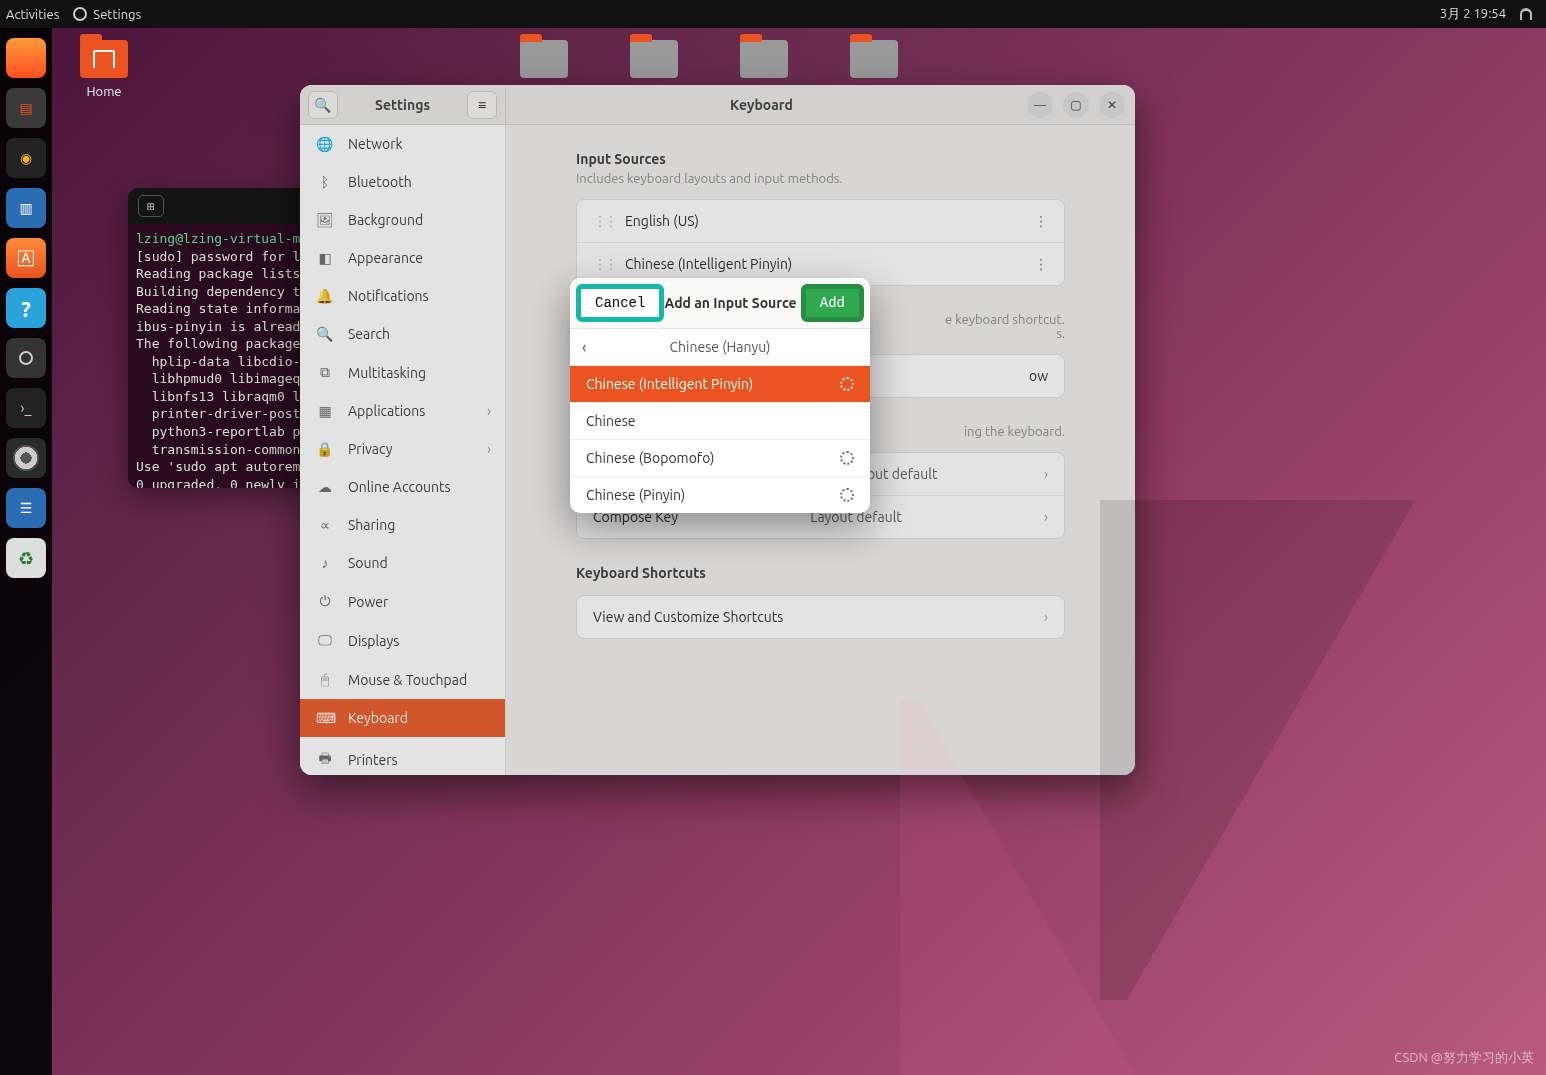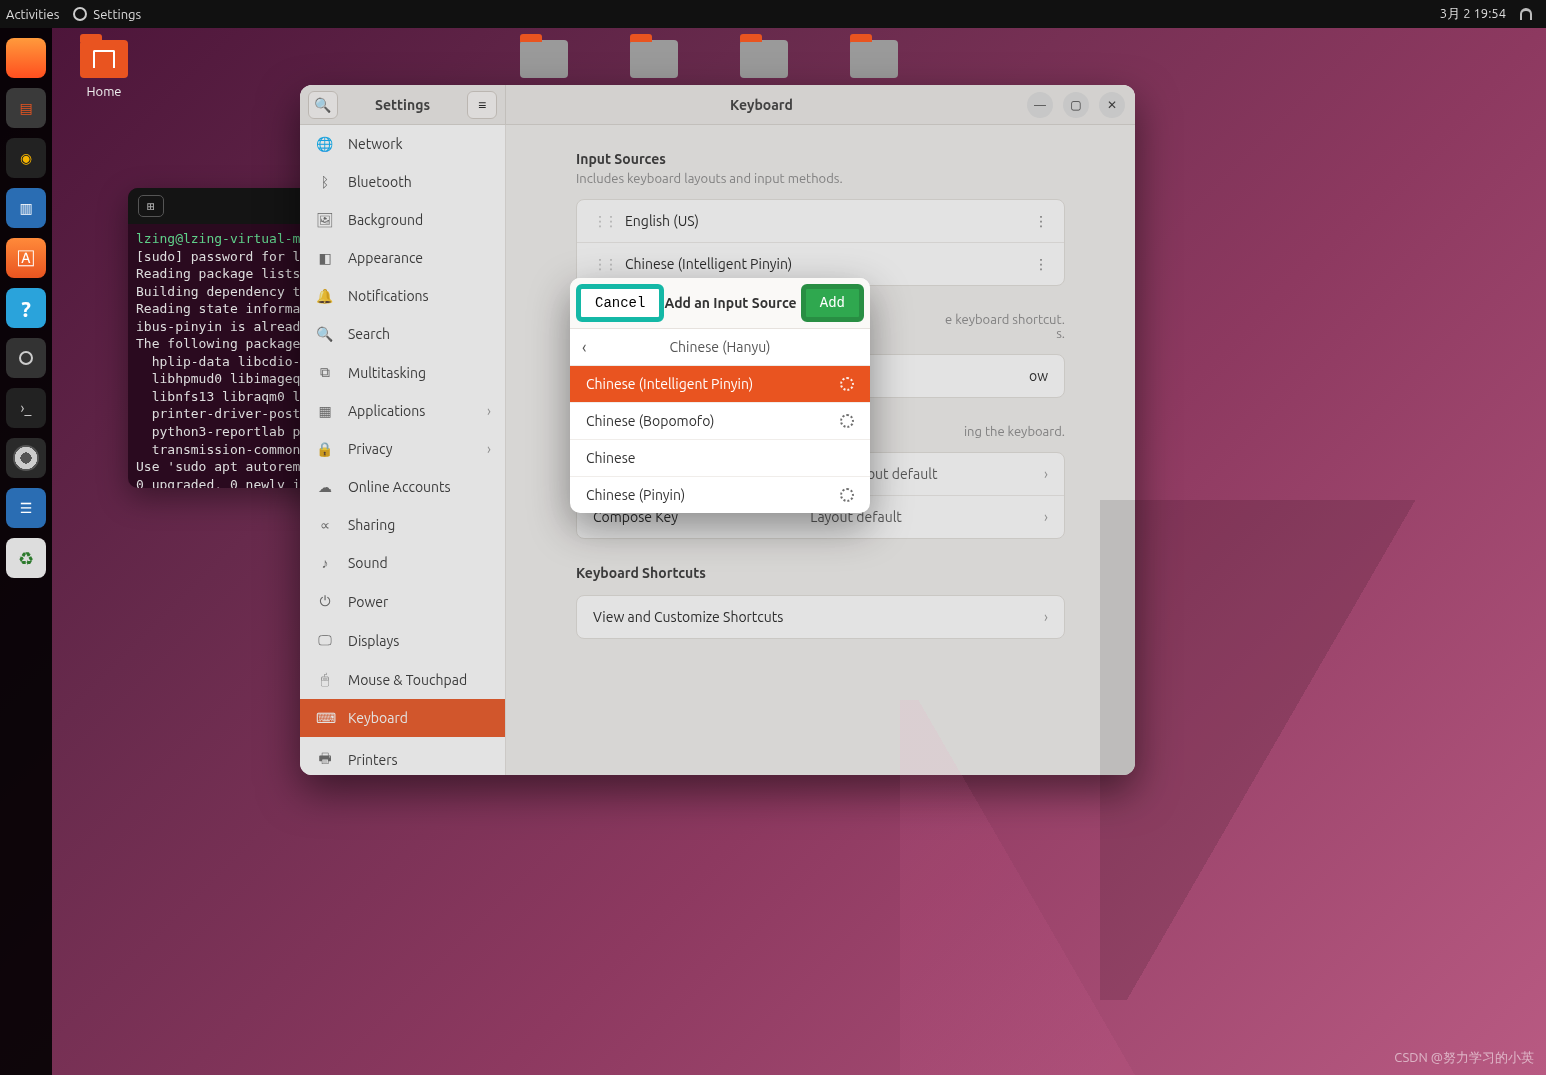--- a/index.html
+++ b/index.html
@@ -372,25 +372,25 @@
   <div class="lang-head">
     <span class="back">‹</span>
     <span>Chinese (Hanyu)</span>
   </div>
   <div class="lang-list" id="langlist">
       <div class="lrow sel">
         <span>Chinese (Intelligent Pinyin)</span>
         <span class="lgear"></span>
       </div>
       <div class="lrow">
+        <span>Chinese</span>
+      </div>
+      <div class="lrow">
         <span>Chinese (Bopomofo)</span>
         <span class="lgear"></span>
-      </div>
-      <div class="lrow">
-        <span>Chinese</span>
       </div>
       <div class="lrow">
         <span>Chinese (Pinyin)</span>
         <span class="lgear"></span>
       </div>
     </div>
 </div>
 
 <div class="wm">CSDN @努力学习的小英</div>
 

